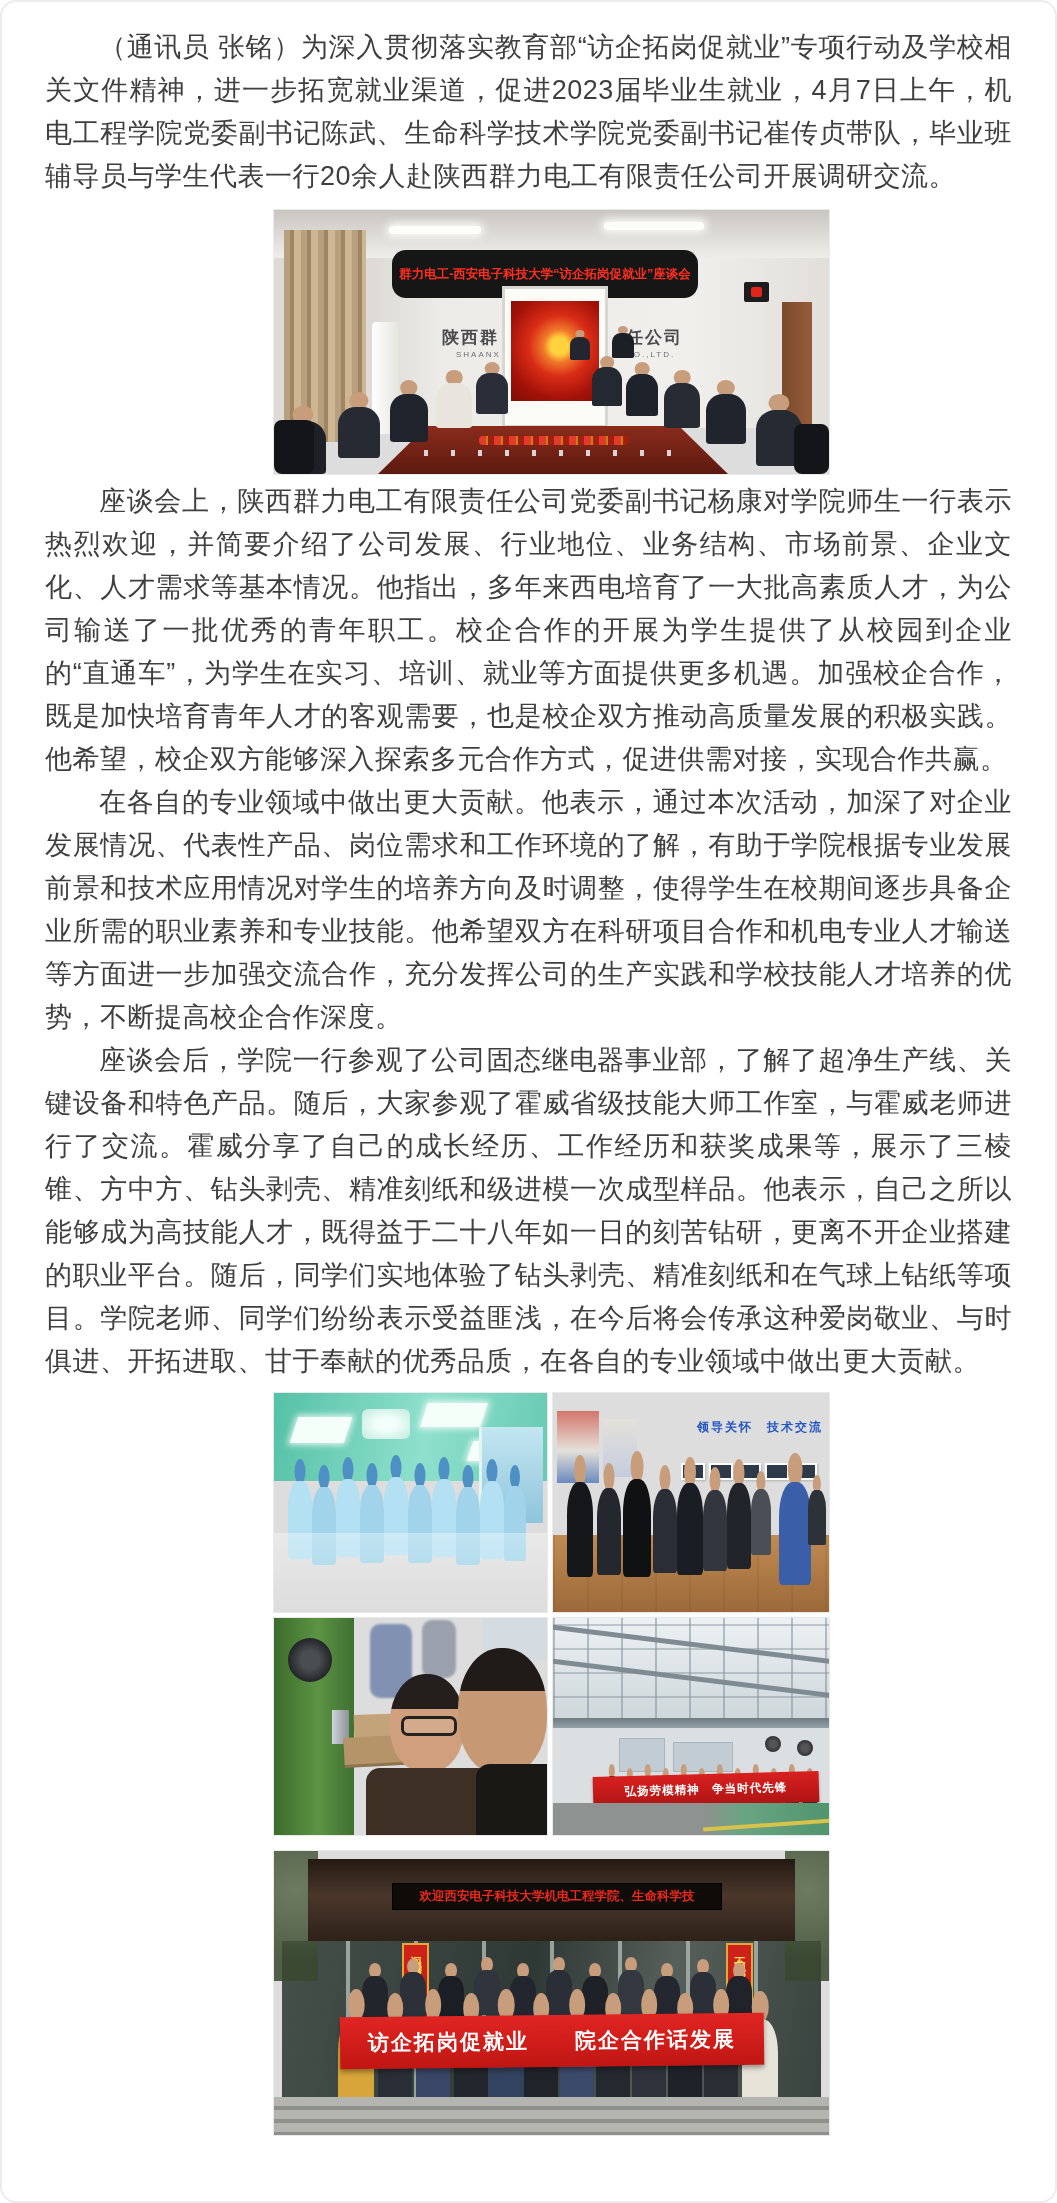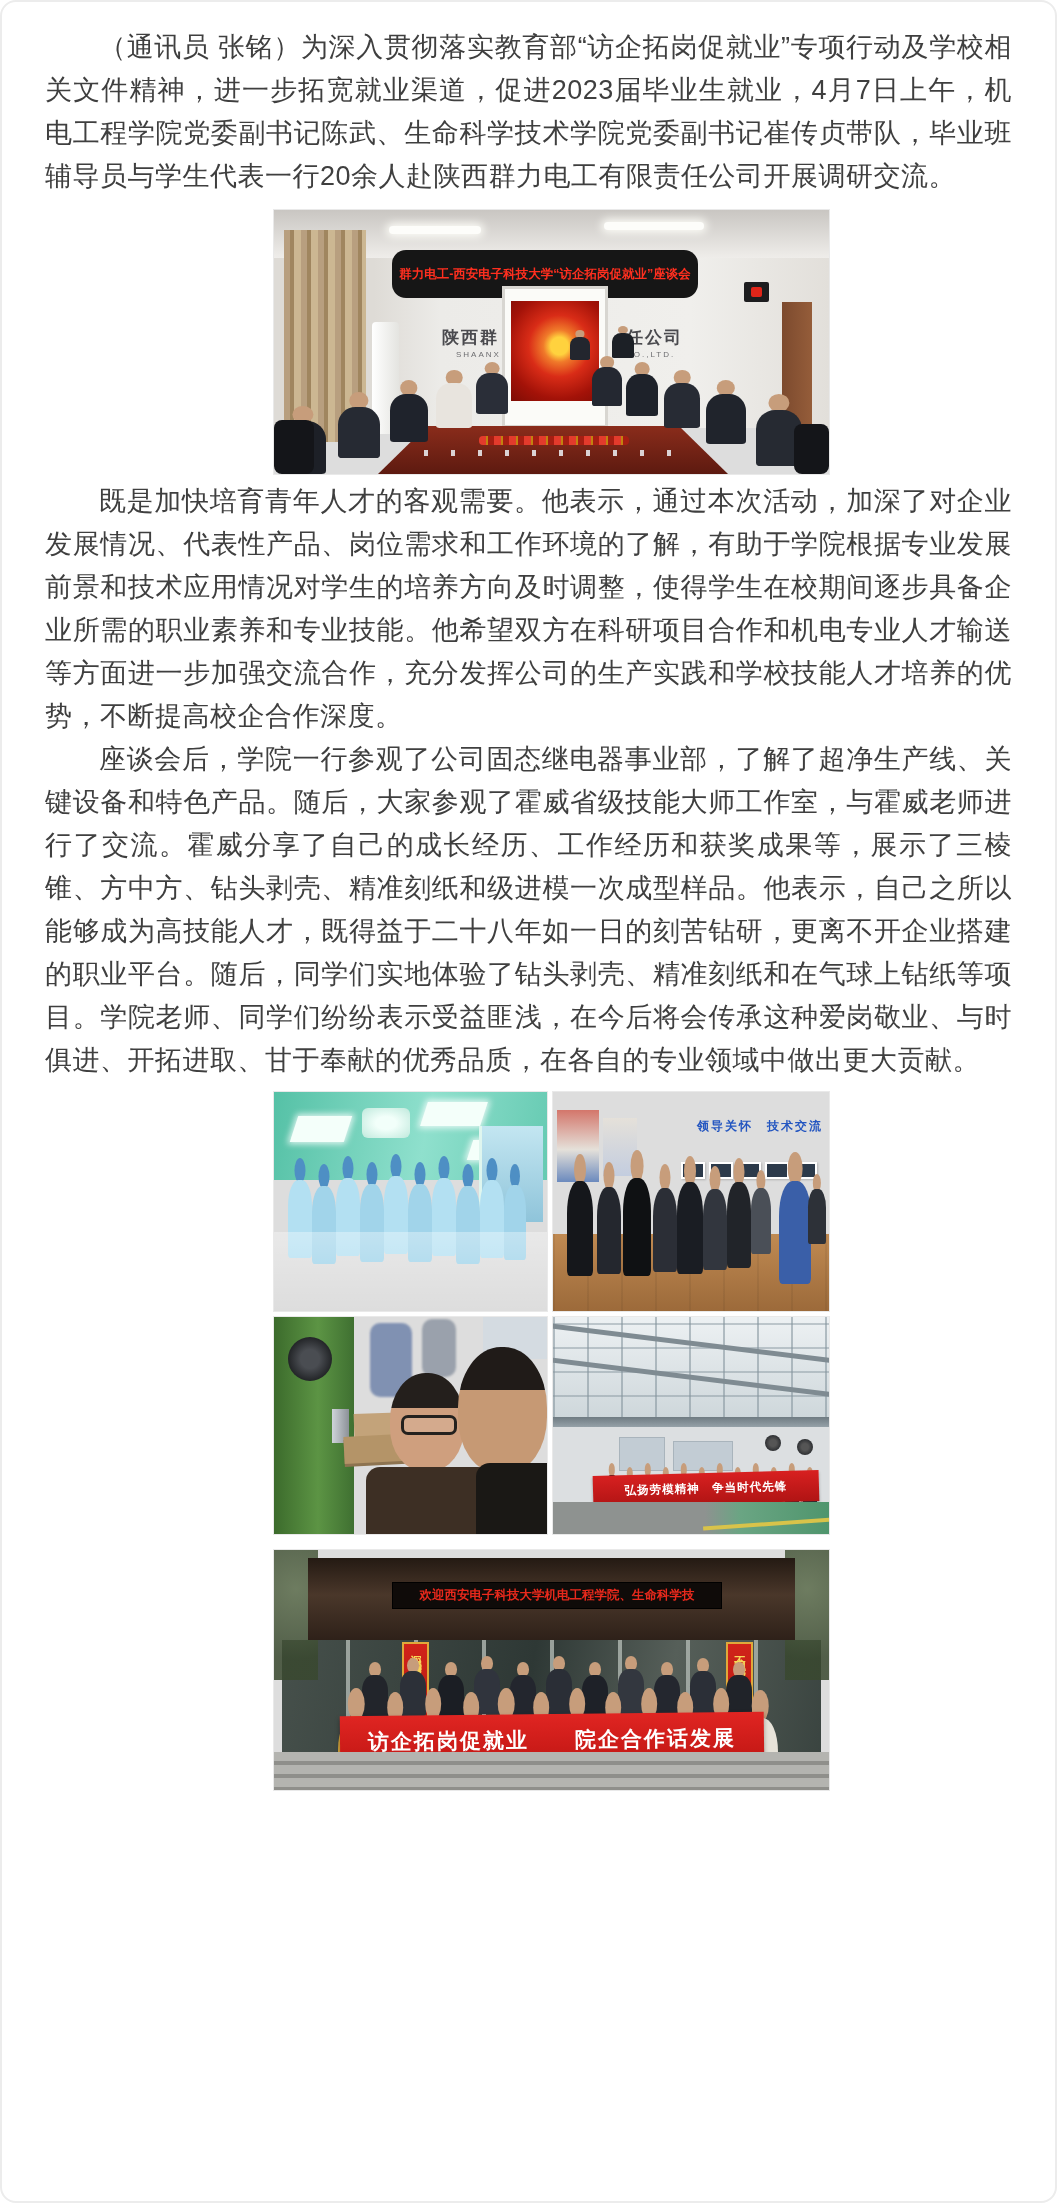--- a/index.html
+++ b/index.html
@@ -105,21 +105,21 @@
   .w-wall{left:0;top:110px;right:0;height:80px;background:#dcdfe1;}
   .w-mach{background:#c2ccd4;border:1px solid #a9b4bc;}
   .w-fan{width:16px;height:16px;border-radius:50%;background:radial-gradient(#555 30%,#2e3033 70%);}
   .w-floor{left:0;bottom:0;right:0;height:32px;
     background:linear-gradient(90deg,#8e9290 0 55%,#6aa583 68%,#4f956d);}
   .w-line{left:150px;bottom:8px;width:130px;height:4px;background:#d8c34a;transform:rotate(-4deg);}
   .w-banner{left:40px;top:156px;width:226px;height:31px;transform:rotate(-1.5deg);
     background:linear-gradient(#d82020,#b01414);display:flex;align-items:center;justify-content:center;box-shadow:0 2px 3px rgba(0,0,0,.3);}
   .w-banner span{position:static;color:#fff;font-weight:bold;font-size:11.5px;white-space:nowrap;letter-spacing:1px;}
   
-  .ph-group{width:555px;height:240px;margin:16px 0 0 229px;background:#d6d8d4;}
+  .ph-group{width:555px;height:284px;margin:16px 0 0 229px;background:#d6d8d4;}
   .g-tree{top:0;width:44px;height:130px;background:radial-gradient(circle at 50% 30%,#5a6b4a,#39482f 75%);opacity:.85;}
   .g-header{left:34px;top:8px;right:34px;height:82px;
     background:linear-gradient(#241a13,#4a372a 45%,#2e2119);}
   .g-led{left:118px;top:32px;width:330px;height:27px;background:#0f0b09;border:1px solid #000;
     display:flex;align-items:center;justify-content:center;overflow:hidden;}
   .g-led span{position:static;color:#e8291c;font-size:12.5px;font-weight:bold;white-space:nowrap;}
   .g-facade{left:8px;top:90px;right:8px;height:156px;
     background:
       repeating-linear-gradient(90deg,transparent 0 64px,rgba(170,178,172,.85) 64px 68px),
       linear-gradient(100deg,#46504b,#2e3835 45%,#565f59 70%,#39433f);}
@@ -171,21 +171,22 @@
     <i class="person" style="left:338px;top:116px;width:22px;height:32px;--c:#1c2026"></i>
     <i class="person" style="left:318px;top:146px;width:30px;height:50px;--c:#242831"></i>
     <i class="person" style="left:352px;top:152px;width:32px;height:54px;--c:#1e222a"></i>
     <i class="person" style="left:390px;top:160px;width:36px;height:58px;--c:#272b34"></i>
     <i class="person" style="left:432px;top:170px;width:40px;height:64px;--c:#20242c"></i>
     <i class="person" style="left:482px;top:184px;width:46px;height:72px;--c:#262a32"></i>
     <div class="m-chair" style="left:0;top:210px;width:40px;height:54px;"></div>
     <div class="m-chair" style="left:520px;top:214px;width:35px;height:50px;"></div>
   </figure>
 
-  <p class="para">既是加快培育青年人才的客观需要。他表示，通过本次活动，加深了对企业发展情况、代表性产品、岗位需求和工作环境的了解，有助于学院根据专业发展前景和技术应用情况对学生的培养方向及时调整，使得学生在校期间逐步具备企业所需的职业素养和专业技能。他希望双方在科研项目合作和机电专业人才输送等方面进一步加强交流合作，充分发挥公司的生产实践和学校技能人才培养的优势，不断提高校企合作深度。</p>
+  <p class="para">座谈会上，陕西群力电工有限责任公司党委副书记杨康对学院师生一行表示热烈欢迎，并简要介绍了公司发展、行业地位、业务结构、市场前景、企业文化、人才需求等基本情况。他指出，多年来西电培育了一大批高素质人才，为公司输送了一批优秀的青年职工。校企合作的开展为学生提供了从校园到企业的“直通车”，为学生在实习、培训、就业等方面提供更多机遇。加强校企合作，既是加快培育青年人才的客观需要，也是校企双方推动高质量发展的积极实践。他希望，校企双方能够深入探索多元合作方式，促进供需对接，实现合作共赢。</p>
+  <p class="para">在各自的专业领域中做出更大贡献。他表示，通过本次活动，加深了对企业发展情况、代表性产品、岗位需求和工作环境的了解，有助于学院根据专业发展前景和技术应用情况对学生的培养方向及时调整，使得学生在校期间逐步具备企业所需的职业素养和专业技能。他希望双方在科研项目合作和机电专业人才输送等方面进一步加强交流合作，充分发挥公司的生产实践和学校技能人才培养的优势，不断提高校企合作深度。</p>
   <p class="para">座谈会后，学院一行参观了公司固态继电器事业部，了解了超净生产线、关键设备和特色产品。随后，大家参观了霍威省级技能大师工作室，与霍威老师进行了交流。霍威分享了自己的成长经历、工作经历和获奖成果等，展示了三棱锥、方中方、钻头剥壳、精准刻纸和级进模一次成型样品。他表示，自己之所以能够成为高技能人才，既得益于二十八年如一日的刻苦钻研，更离不开企业搭建的职业平台。随后，同学们实地体验了钻头剥壳、精准刻纸和在气球上钻纸等项目。学院老师、同学们纷纷表示受益匪浅，在今后将会传承这种爱岗敬业、与时俱进、开拓进取、甘于奉献的优秀品质，在各自的专业领域中做出更大贡献。</p>
 
   <div class="grid">
 
     <figure class="photo ph-clean">
       <div class="c-ceil"></div>
       <div class="c-panel" style="left:20px;top:24px;width:54px;height:26px;"></div>
       <div class="c-panel" style="left:150px;top:10px;width:60px;height:24px;"></div>
       <div class="c-panel" style="left:196px;top:48px;width:48px;height:20px;"></div>
       <div class="c-vent"></div>

